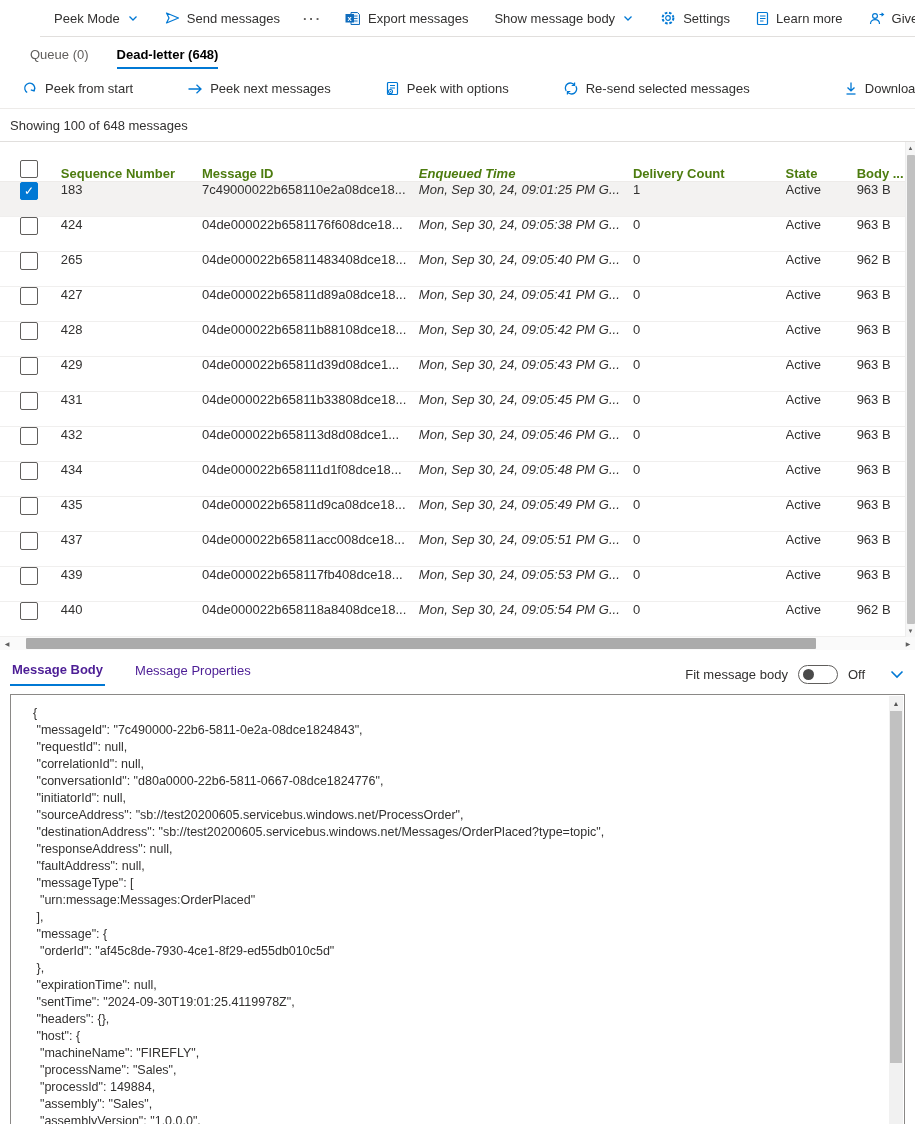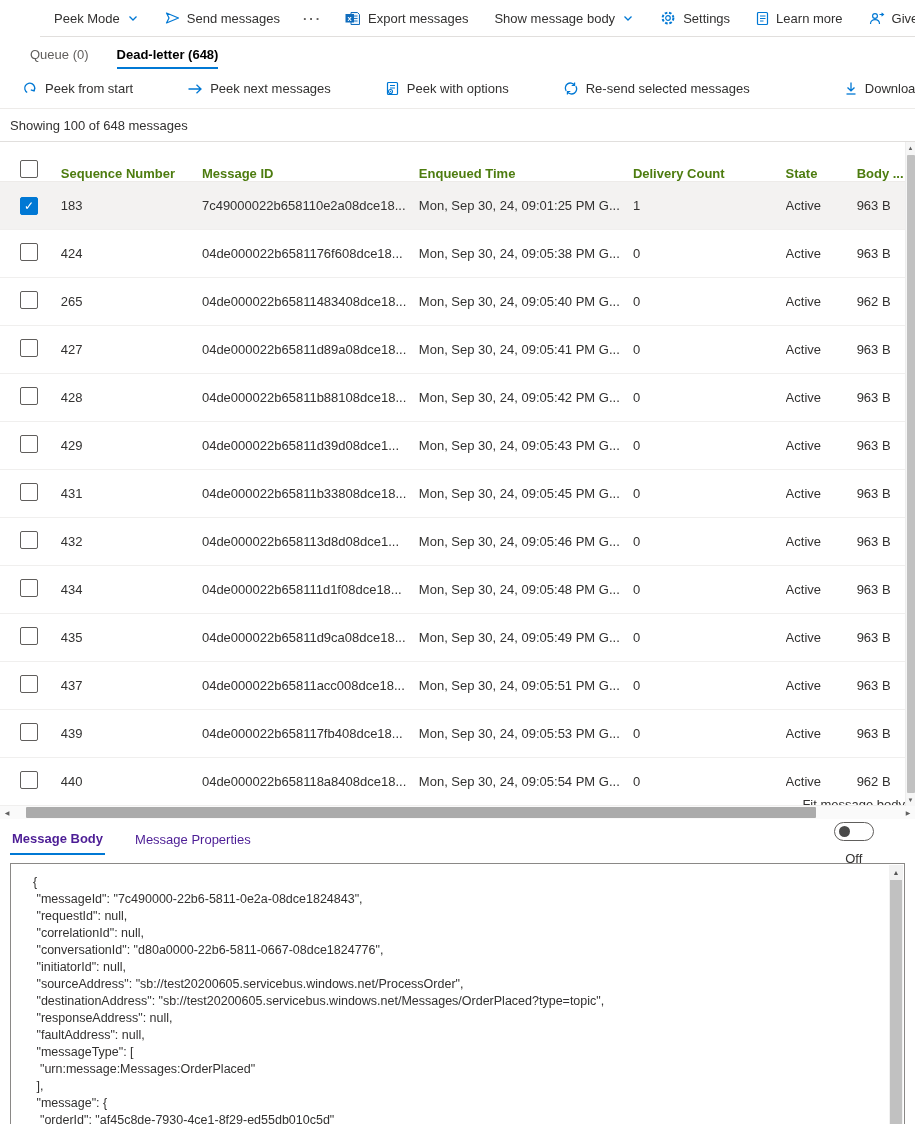--- a/index.html
+++ b/index.html
@@ -22,24 +22,24 @@
   
   .cmdbar { display:flex; align-items:center; height:40px; border-bottom:1px solid #edebe9; padding-left:12px;gap:32px; }
   .cmd-item { display:flex; align-items:center; gap:7px; padding:0 11px; cursor:pointer; white-space:nowrap; }
   .cmd-sep { width:1px; height:26px; background:#d2d0ce; margin:0 4px; }
 
   .status { padding:9px 0 8px 10px; color:#323130; }
 
   
   .tablewrap { position:relative; border-top:1px solid #e1dfdd; }
   .thead { display:flex; align-items:flex-end; height:40px; border-bottom:1px solid #edebe9; font-weight:700; color:#4d7c0f; }
-  .trow { display:flex; align-items:center; height:48px; border-bottom:1px solid #f0efee; cursor:pointer; }
+  .trow { display:flex; height:35px; border-bottom:1px solid #f0efee; cursor:pointer; }
   .trow.selected { background:#f3f2f1; }
   .c0 { width:62px; padding-left:20px; }
-  .c1 { width:145px; } .c2 { width:223px; } .c3 { width:220px; } .c4 { width:120px; }
+  .c1 { width:145px; } .c2 { width:223px; } .c3 { width:220px;font-style:italic; } .c4 { width:120px; }
   .c5 { width:73px;margin-left:36px; } .c6 { width:60px; }
   .cell { overflow:hidden; white-space:nowrap; }
 
   .cb { width:18px; height:18px; border:1px solid #605e5c; border-radius:2px; background:#fff; display:inline-flex; align-items:center; justify-content:center; }
   .cb.checked { background:#0078d4; border-color:#0078d4; color:#fff; font-size:12px; }
   .cb.checked::after { content:"✓"; }
 
   
   .vscroll { position:absolute; top:0; right:0; bottom:13px; width:10px; background:#f6f6f6; border-left:1px solid #eee; display:flex; flex-direction:column; align-items:center; }
   .vscroll .arr { font-size:6px; color:#606060; height:12px; line-height:12px; }
@@ -49,21 +49,21 @@
   .hscroll { display:flex; align-items:center; height:13px; background:#fafafa; }
   .hscroll .arr { font-size:6px; color:#606060; width:14px; text-align:center; }
   .hscroll .track { flex:1; height:100%; position:relative; }
   .hscroll .thumb { position:absolute; left:12px; top:1px; height:11px; width:790px; background:#ababab; border-radius:1px; }
 
   
   .panel { padding:8px 10px 0 10px; }
   .panel-head { display:flex; align-items:center; height:32px; }
   .ptab { margin-right:28px; padding:0 2px 7px 2px; cursor:pointer; color:#4c1d95; }
   .ptab.active { font-weight:700; border-bottom:2px solid #0078d4; }
-  .panel-right { margin-left:auto; display:flex; align-items:center; gap:10px;flex-direction:column; }
+  .panel-right { margin-left:auto; display:flex; align-items:center; gap:10px; }
   .toggle { width:40px; height:19px; border:1px solid #605e5c; border-radius:10px; background:#fff; position:relative; cursor:pointer; }
   .toggle .knob { position:absolute; left:4px; top:3px; width:11px; height:11px; border-radius:50%; background:#4a4a4a; }
   .collapse { margin-left:14px; color:#0078d4; cursor:pointer; }
 
   .bodybox { position:relative; border:1px solid #8a8886; height:455px; margin-top:4px; background:#fff; overflow:hidden; }
   .bodybox pre { font-family:"Liberation Sans", sans-serif; font-size:12.5px; line-height:17px; padding:10px 24px 0 22px; white-space:pre; color:#323130; }
   .vscroll2 { position:absolute; top:1px; right:1px; bottom:1px; width:14px; background:#f1f1f1; display:flex; flex-direction:column; align-items:center; }
   .vscroll2 .arr { font-size:7px; color:#555; height:15px; line-height:15px; }
   .vscroll2 .thumb { width:12px; height:352px; background:#c1c1c1; }
   .vscroll2 .space { flex:1; }

